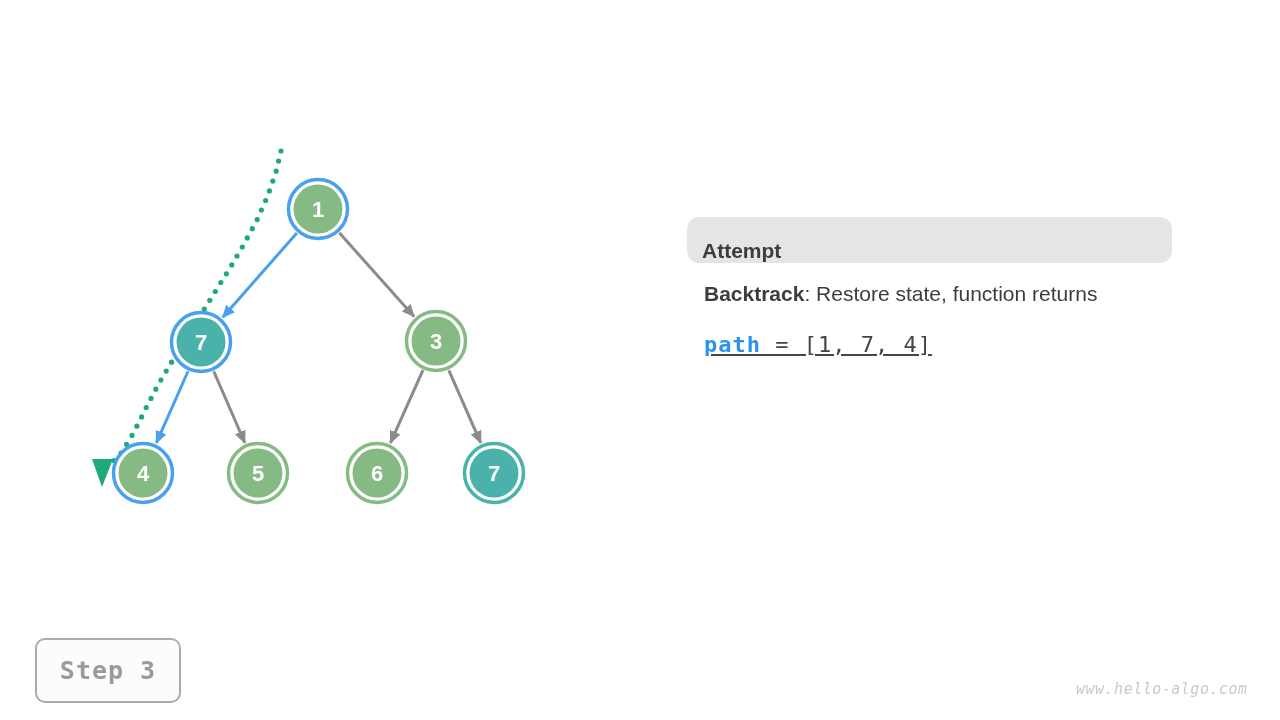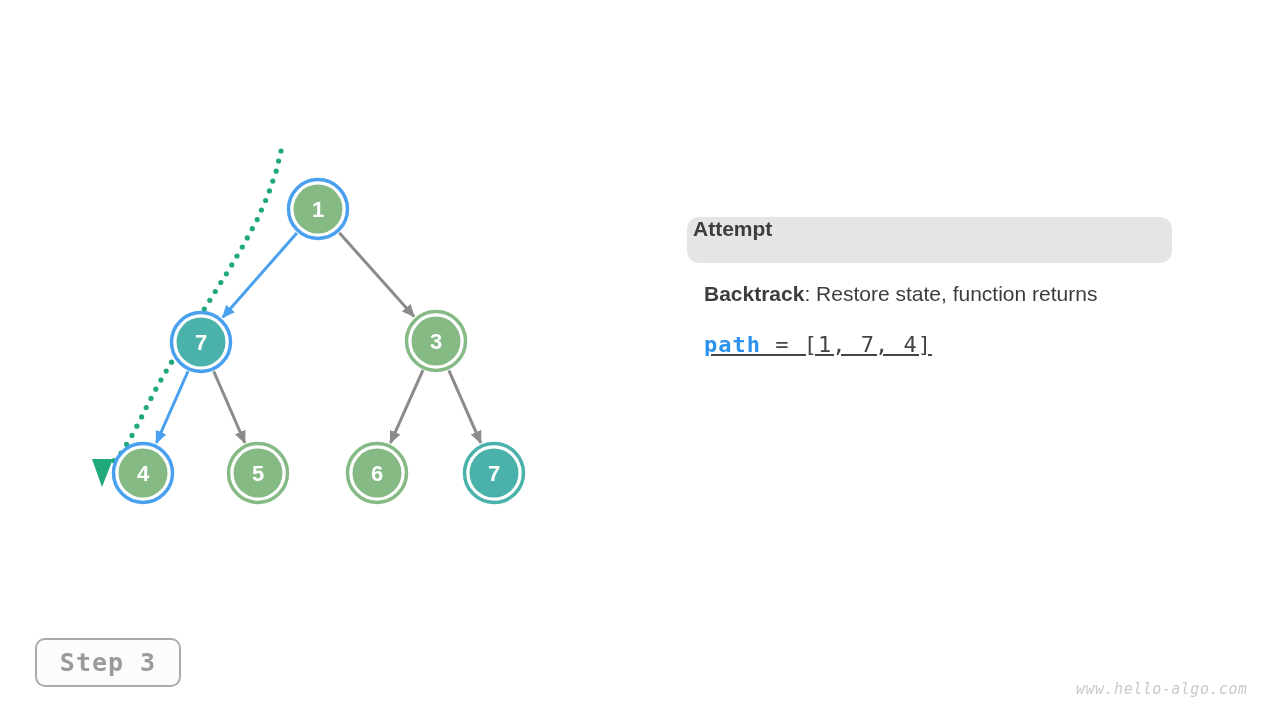--- a/index.html
+++ b/index.html
@@ -27,22 +27,22 @@
   .attempt-box {
     position: absolute;
     left: 687px;
     top: 217px;
     width: 485px;
     height: 46px;
     box-sizing: border-box;
     background: var(--attempt-bg, #e5e5e5);
     border-radius: 12px;
     display: flex;
-    align-items: flex-start;
-    padding-left: 6px;
+    align-items: flex-end;
+    padding-left: 15px;
     font-size: 21px;
     color: var(--text-dark, #3d3d3d);
     white-space: pre;
   }
   .text-line {
     position: absolute;
     left: 704px;
     font-size: 21px;
     color: var(--text-dark, #3d3d3d);
     white-space: pre;
@@ -62,21 +62,21 @@
   #path-line { top: 332px; }
   #path-line .var { color: var(--path-blue, #2b93ee); }
   #res-line { top: 449px; }
   #res-line .var { color: var(--res-teal, #319c89); }
   #backtrack-line { top: 282px; }
   .step-box {
     position: absolute;
     left: 35px;
     top: 638px;
     width: 146px;
-    height: 49px;
+    height: 65px;
     box-sizing: border-box;
     background: #fcfcfc;
     border: 2px solid var(--step-border, #ababab);
     border-radius: 10px;
     display: flex;
     align-items: center;
     justify-content: center;
     font-family: "DejaVu Sans Mono", monospace;
     font-weight: bold;
     font-size: 25px;

